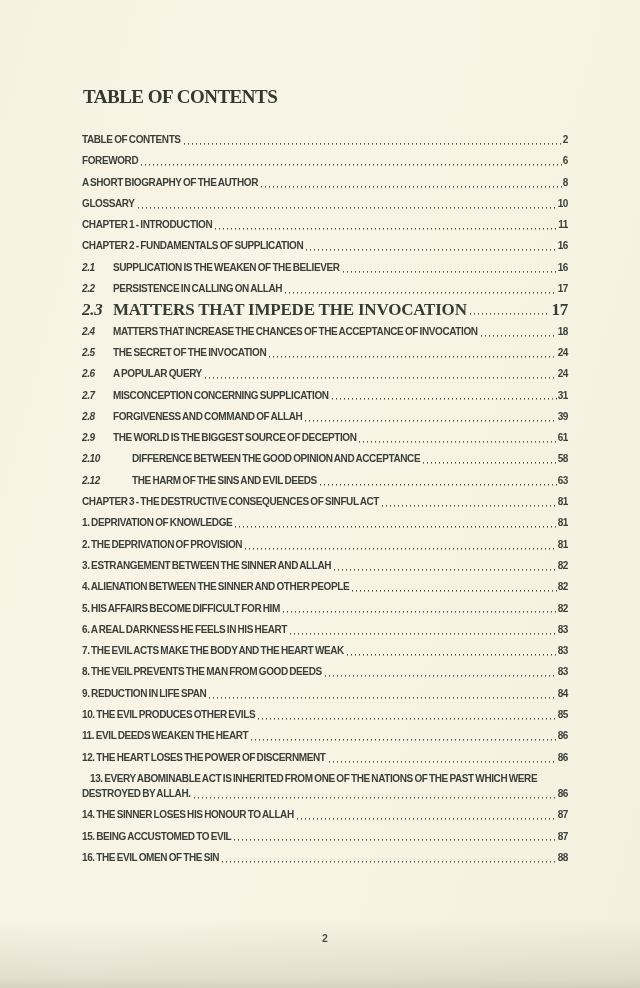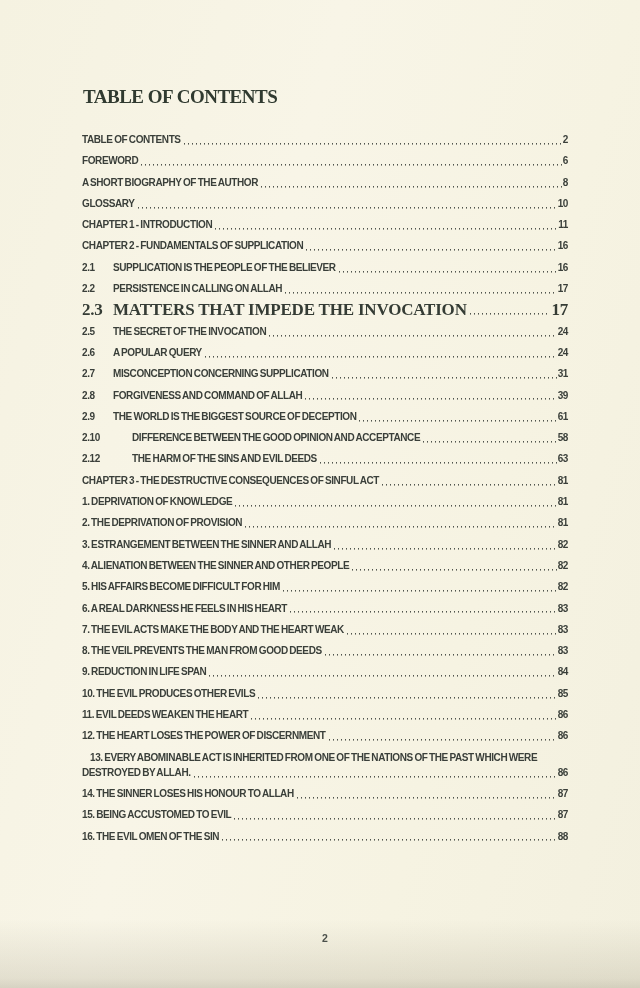--- a/index.html
+++ b/index.html
@@ -46,20 +46,21 @@
     font-size: 10px;
     letter-spacing: -0.4px;
     word-spacing: -0.8px;
     line-height: 15px;
     margin-bottom: 6.3px;
   }
   .entry.block { display: block; }
   .entry .row { display: flex; align-items: flex-end; }
   .num {
     flex: 0 0 31px;
+    font-style: italic;
   }
   .entry.wide .num {
     flex-basis: 50px;
   }
   .label {
     flex: 0 1 auto;
     white-space: nowrap;
   }
   .line1 { white-space: nowrap; margin-left: 8px; }
   .dots {
@@ -126,35 +127,41 @@
         <span class="dots"></span>
         <span class="pg">11</span>
       </div>
       <div class="entry">
         <span class="label">CHAPTER 2 - FUNDAMENTALS OF SUPPLICATION</span>
         <span class="dots"></span>
         <span class="pg">16</span>
       </div>
       <div class="entry">
         <span class="num">2.1</span>
-        <span class="label">SUPPLICATION IS THE PEOPLE OF THE BELIEVER</span>
+        <span class="label">SUPPLICATION IS THE WEAKEN OF THE BELIEVER</span>
         <span class="dots"></span>
         <span class="pg">16</span>
       </div>
       <div class="entry">
         <span class="num">2.2</span>
         <span class="label">PERSISTENCE IN CALLING ON ALLAH</span>
         <span class="dots"></span>
         <span class="pg">17</span>
       </div>
       <div class="entry serif">
         <span class="num">2.3</span>
         <span class="label">MATTERS THAT IMPEDE THE INVOCATION</span>
         <span class="dots"></span>
         <span class="pg">17</span>
+      </div>
+      <div class="entry">
+        <span class="num">2.4</span>
+        <span class="label">MATTERS THAT INCREASE THE CHANCES OF THE ACCEPTANCE OF INVOCATION</span>
+        <span class="dots"></span>
+        <span class="pg">18</span>
       </div>
       <div class="entry">
         <span class="num">2.5</span>
         <span class="label">THE SECRET OF THE INVOCATION</span>
         <span class="dots"></span>
         <span class="pg">24</span>
       </div>
       <div class="entry">
         <span class="num">2.6</span>
         <span class="label">A POPULAR QUERY</span>

